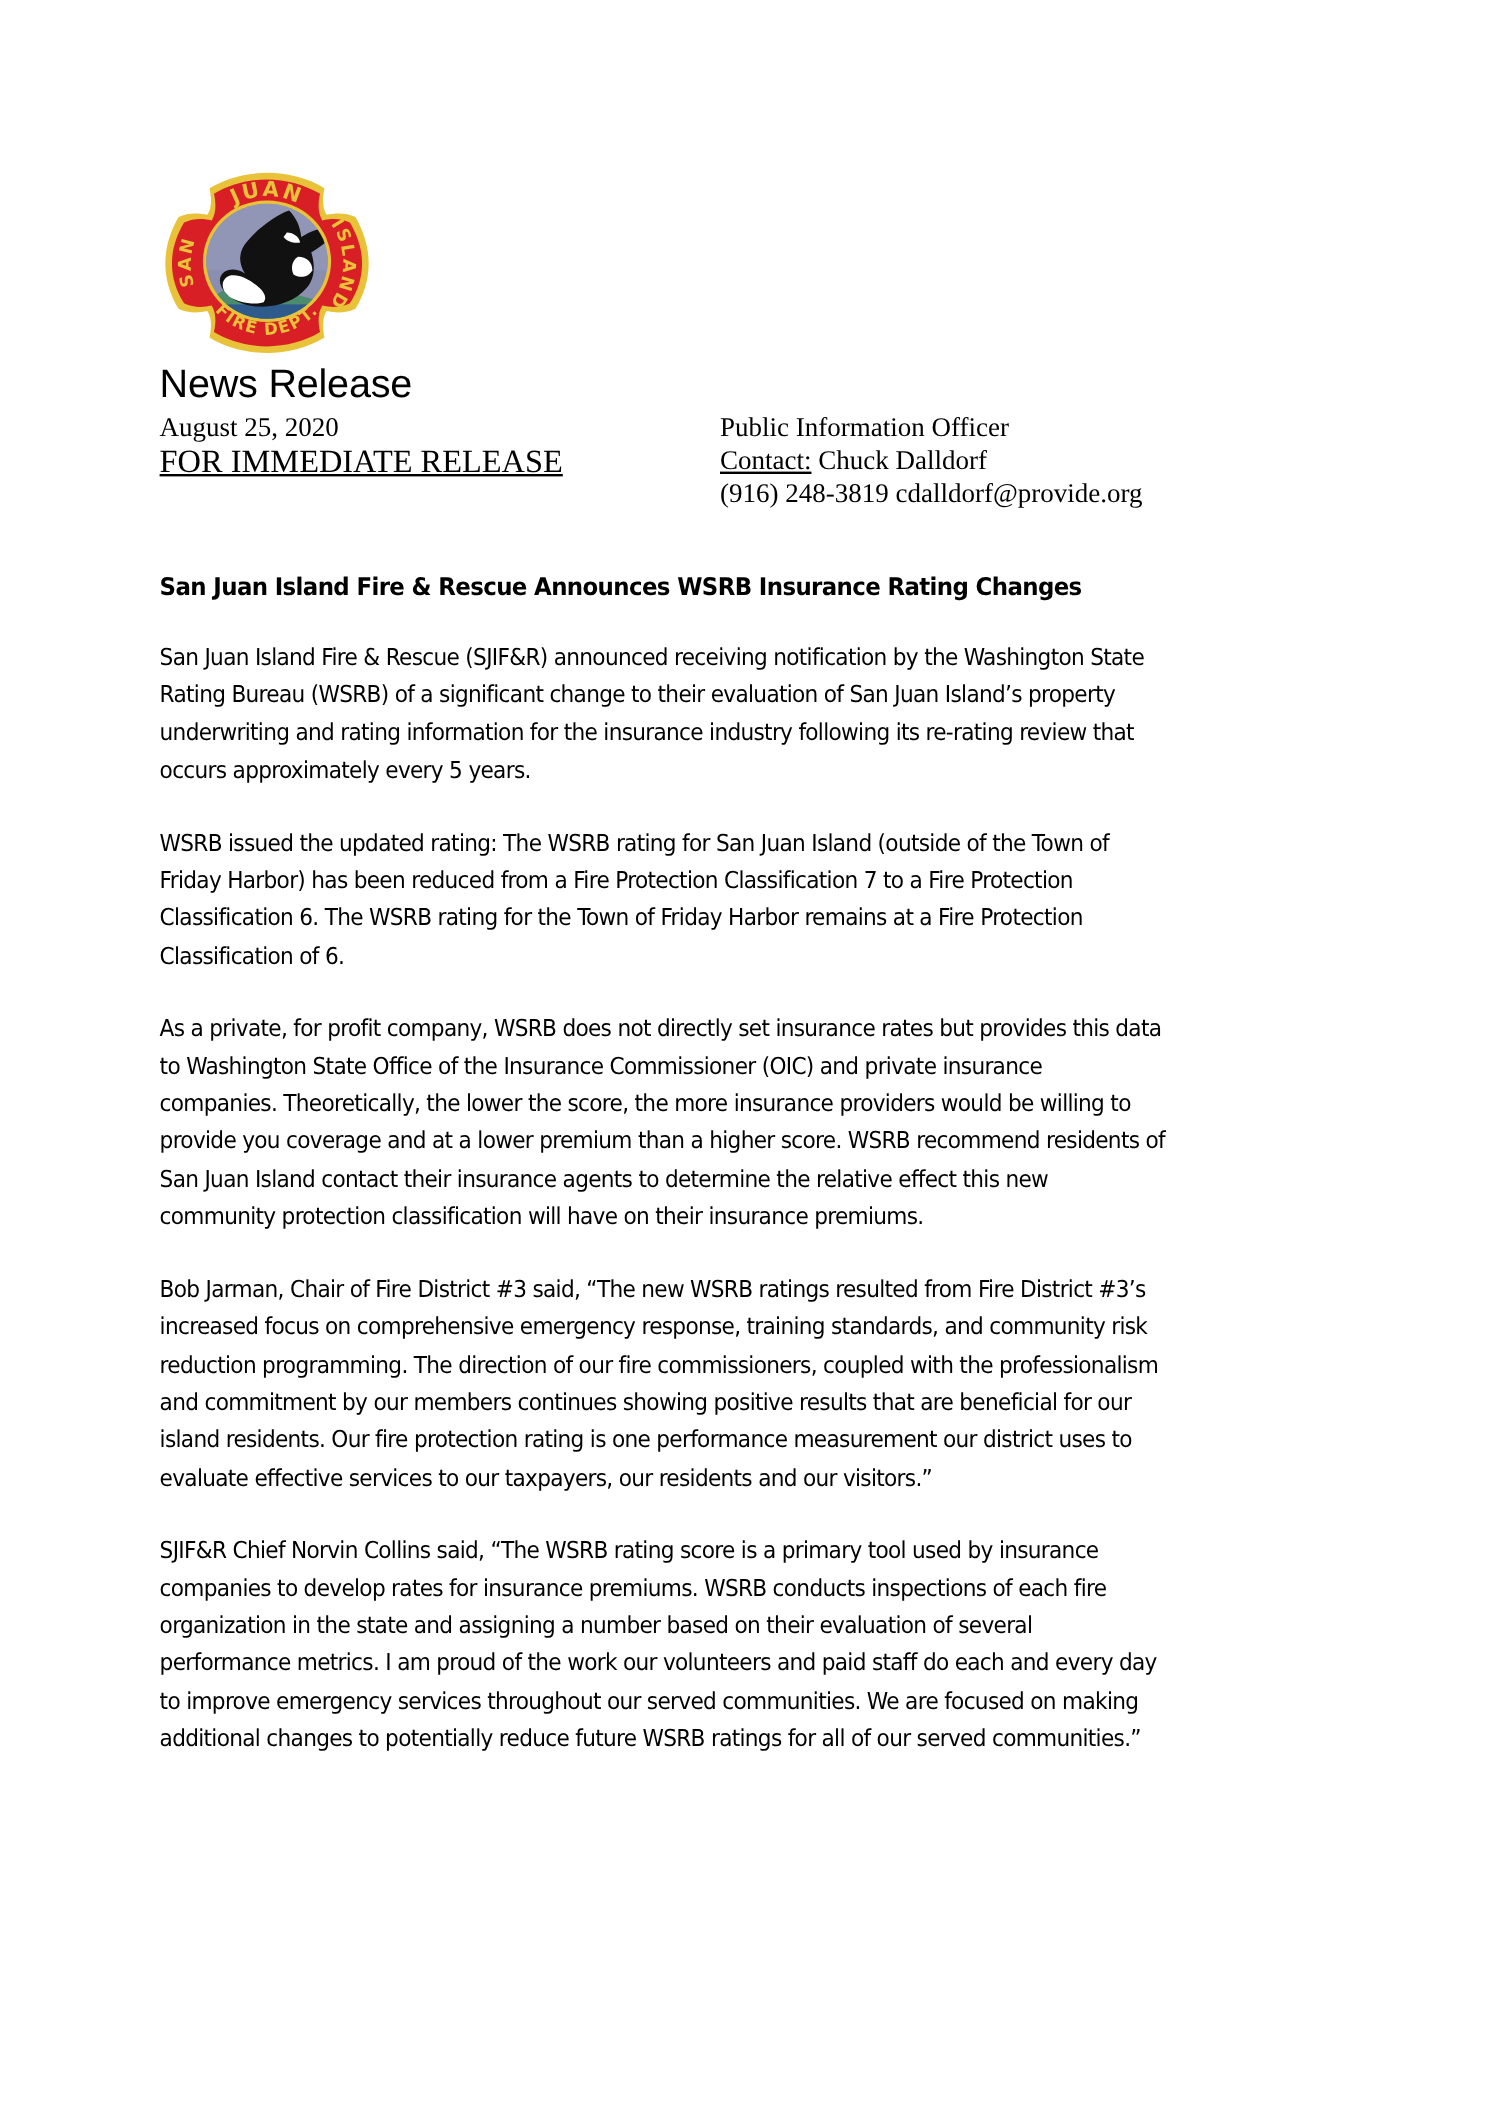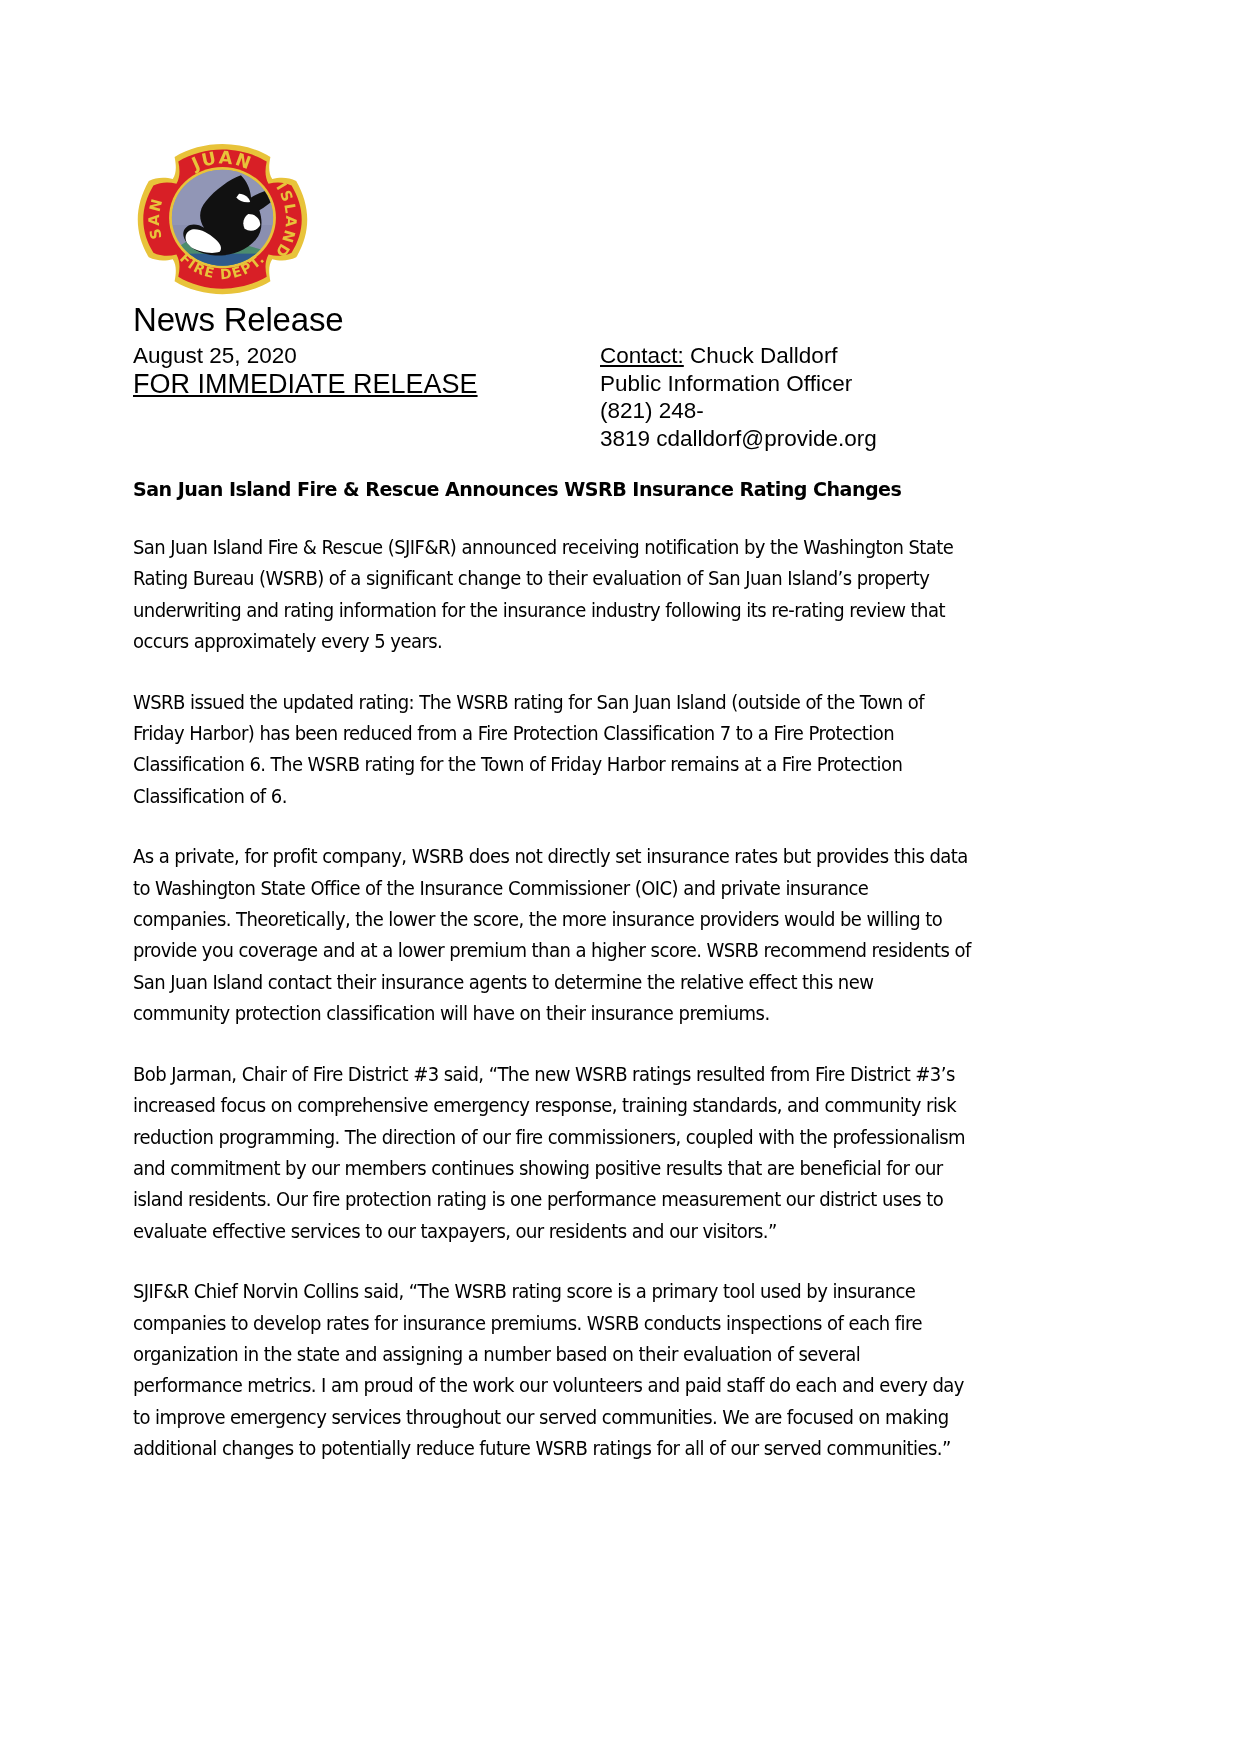--- a/index.html
+++ b/index.html
@@ -45,20 +45,21 @@
     font-size: 33px;
     line-height: 40px;
     font-weight: 400;
     letter-spacing: -0.2px;
     margin: 0;
   }
   .header-cols {
     position: relative;
     margin-top: 2px;
     min-height: 80px;
+    font-family: Liberation Serif, serif;
   }
   .date-line {
     font-size: 22.5px;
     line-height: 28px;
     font-weight: 400;
   }
   .release-line {
     font-size: 27px;
     line-height: 28px;
     font-weight: 400;
@@ -217,23 +218,23 @@
   <div class="header-block">
     <div class="news-release-title">News Release</div>
 
     <div class="header-cols">
       <div>
         <div class="date-line">August 25, 2020</div>
         <div class="release-line"><span class="u">FOR IMMEDIATE RELEASE</span></div>
       </div>
 
       <div class="contact-col">
+        <div>Public Information Officer</div>
         <div><span class="u">Contact:</span><span>&nbsp;</span><span>Chuck Dalldorf</span></div>
-        <div>Public Information Officer</div>
-        <div><span>(821) 248-3819</span><span>&nbsp;</span><span>cdalldorf@provide.org</span></div>
+        <div><span>(916) 248-3819</span><span>&nbsp;</span><span>cdalldorf@provide.org</span></div>
       </div>
     </div>
   </div>
 
   <div class="body-block">
     <h1 class="headline">San Juan Island Fire &amp; Rescue Announces WSRB Insurance Rating Changes</h1>
 
     <p class="para">San Juan Island Fire &amp; Rescue (SJIF&amp;R) announced receiving notification by the Washington State Rating Bureau (WSRB) of a significant change to their evaluation of San Juan Island’s property underwriting and rating information for the insurance industry following its re-rating review that occurs approximately every 5 years.</p>
     <p class="para">WSRB issued the updated rating: The WSRB rating for San Juan Island (outside of the Town of Friday Harbor) has been reduced from a Fire Protection Classification 7 to a Fire Protection Classification 6. The WSRB rating for the Town of Friday Harbor remains at a Fire Protection Classification of 6.</p>
     <p class="para">As a private, for profit company, WSRB does not directly set insurance rates but provides this data to Washington State Office of the Insurance Commissioner (OIC) and private insurance companies. Theoretically, the lower the score, the more insurance providers would be willing to provide you coverage and at a lower premium than a higher score. WSRB recommend residents of San Juan Island contact their insurance agents to determine the relative effect this new community protection classification will have on their insurance premiums.</p>

